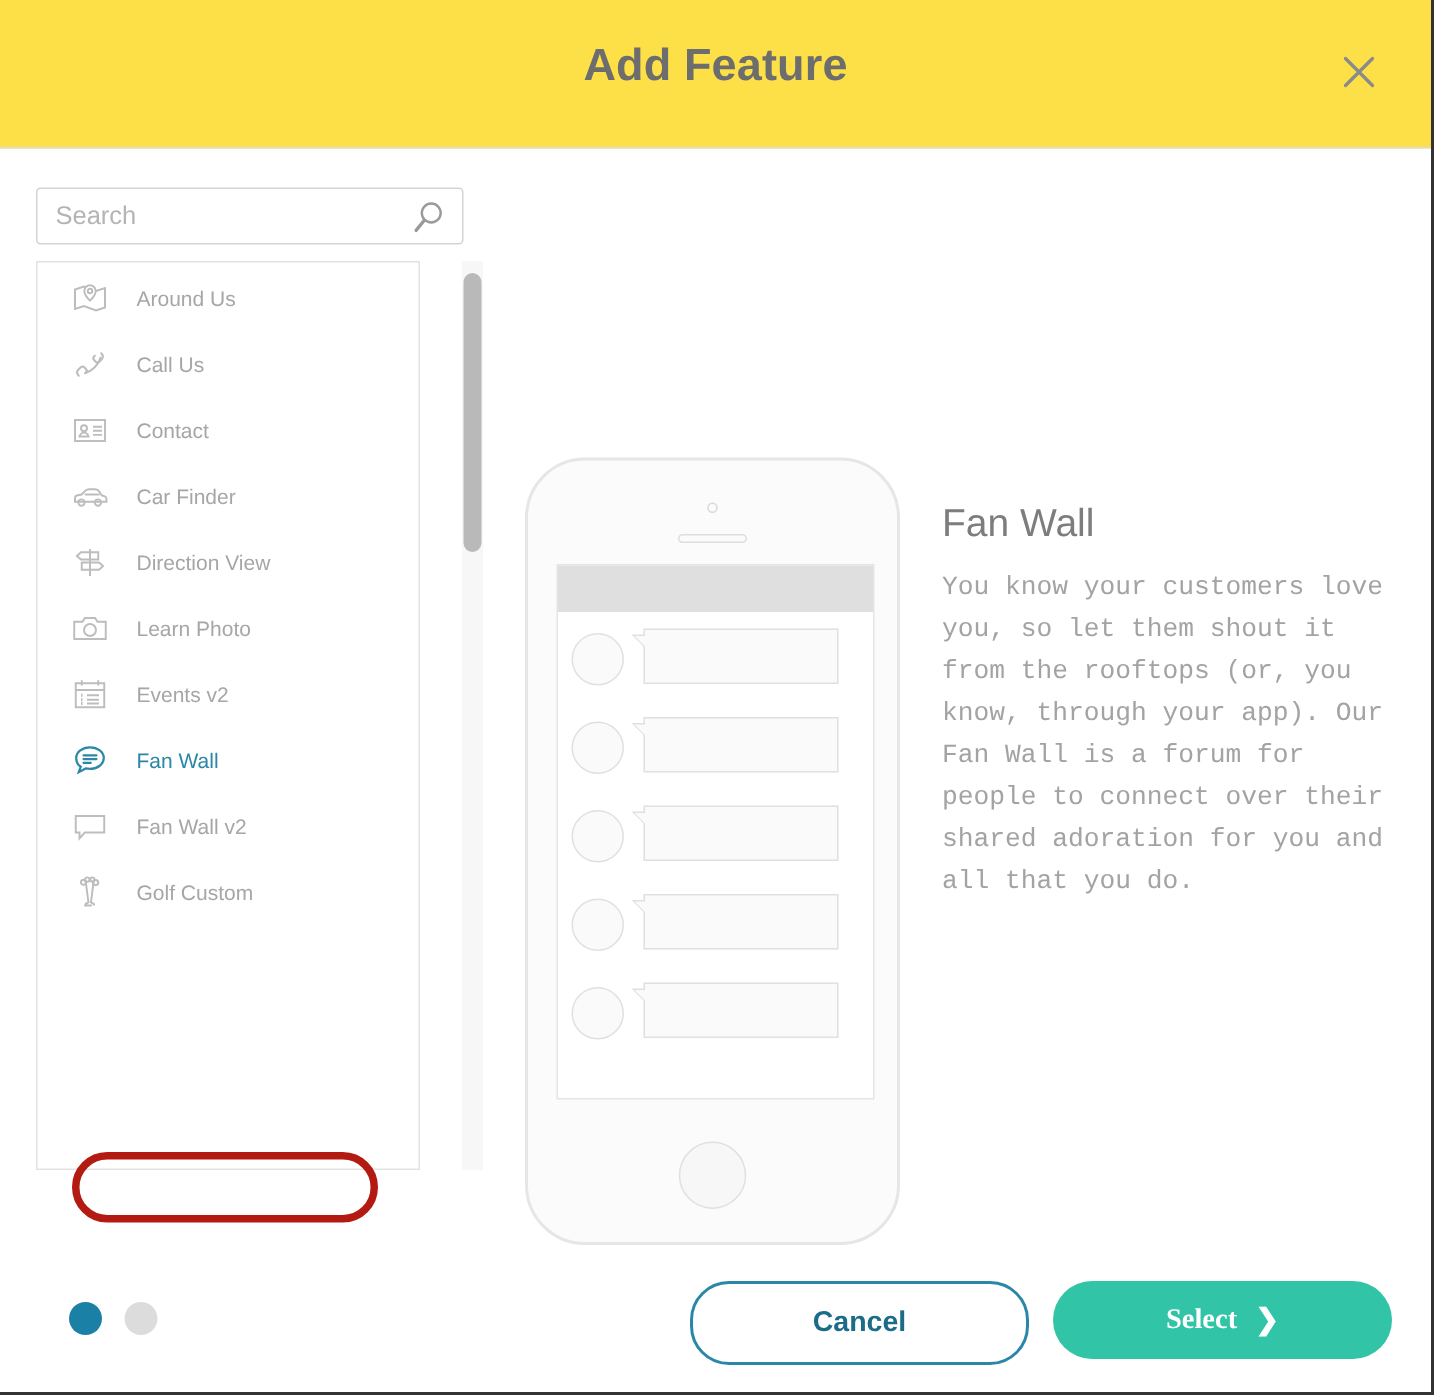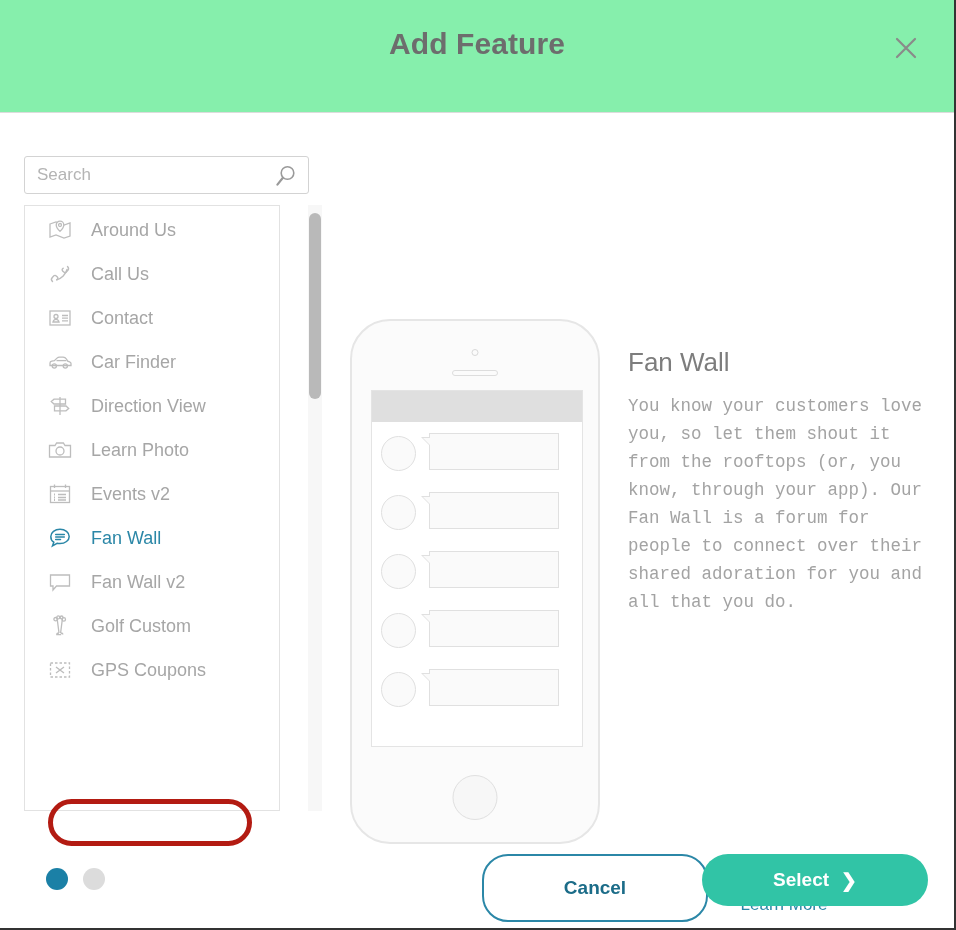--- a/index.html
+++ b/index.html
@@ -18,23 +18,23 @@
     height: 930px;
     background: #ffffff;
     border-right: 2px solid #333333;
     border-bottom: 2px solid #333333;
     overflow: hidden;
   }
 
   
   .modal-header {
     position: relative;
-    height: 113px;
+    height: 99px;
     border-bottom: 1px solid #dcdcdc;
-    background: #86efac;
+    background: #fde047;
   }
   .modal-title {
     position: absolute;
     left: 0; right: 0;
     top: 27px;
     text-align: center;
     font-size: 30px;
     font-weight: bold;
     color: #6d6d6d;
     letter-spacing: 0.1px;
@@ -55,21 +55,21 @@
   
   .modal-body {
     position: relative;
     height: 735px;
   }
 
   
   .left-col {
     position: absolute;
     left: 24px;
-    top: 43px;
+    top: 26px;
     width: 286px;
   }
 
   .search-wrap {
     position: relative;
     width: 285px;
     height: 38px;
     border: 1px solid #d3d3d3;
     border-radius: 3px;
     background: #ffffff;
@@ -127,21 +127,21 @@
     width: 30px;
     height: 30px;
     flex: 0 0 30px;
     display: flex;
     align-items: center;
     justify-content: center;
   }
   .feature-icon svg { display: block; }
   .feature-label {
     margin-left: 16px;
-    font-size: 18px;
+    font-size: 14px;
     color: #a6a6a6;
     white-space: nowrap;
   }
   .feature-item.selected .feature-label { color: #2b87a7; }
 
   
   .list-scroll-track {
     position: absolute;
     left: 284px;
     top: 0;
@@ -328,44 +328,44 @@
     width: 22px;
     height: 22px;
     border-radius: 50%;
     cursor: pointer;
   }
   .dot.active { background: #1b80a6; }
   .dot.inactive { background: #dcdcdc; }
 
   .btn-cancel {
     position: absolute;
-    left: 482px;
+    left: 460px;
     top: 22px;
     width: 226px;
-    height: 68px;
+    height: 56px;
     border: 2px solid #2b87a7;
     border-radius: 26px;
     background: #ffffff;
     color: #1b6c88;
     font-family: "Liberation Sans", sans-serif;
     font-size: 19px;
     font-weight: bold;
     cursor: pointer;
   }
   .btn-select {
     position: absolute;
     left: 702px;
     top: 22px;
     width: 226px;
     height: 52px;
     border: none;
     border-radius: 26px;
     background: #31c4a6;
     color: #ffffff;
-    font-family: Liberation Sans, sans-serif;
+    font-family: Liberation Serif, serif;
     font-size: 19px;
     font-weight: bold;
     cursor: pointer;
     display: flex;
     align-items: center;
     justify-content: center;
     gap: 12px;
   }
   .btn-select .chev { font-size: 19px; font-weight: bold; }
 </style>
@@ -532,33 +532,20 @@
                   <circle cx="8.6" cy="6.2" r="1.7"></circle>
                       <circle cx="11.2" cy="4.4" r="1.5"></circle>
                   <circle cx="16.8" cy="6.4" r="1.7"></circle>
                       <circle cx="14.6" cy="4.4" r="1.4"></circle>
                 </g>
                   </svg>
               </span>
               <span class="feature-label">Golf Custom</span>
             </div>
 
-            <div class="feature-item">
-              <span class="feature-icon">
-                <svg width="26" height="26" viewBox="0 0 26 26">
-                    <g fill="none" stroke="#bdbdbd" stroke-width="1.3" stroke-dasharray="2.5 2">
-                  <rect x="3.5" y="6" width="19" height="14"></rect>
-                </g>
-                <g fill="none" stroke="#bdbdbd" stroke-width="1.3">
-                  <path d="M9 10 L17 16 M17 10 L9 16"></path>
-                </g>
-                  </svg>
-              </span>
-              <span class="feature-label">GPS Coupons</span>
-            </div>
 
           </div>
         </div>
 
         <div class="annotation-oval"></div>
       </div>
     </div>
 
     <div class="phone">
       <div class="phone-camera"></div>

